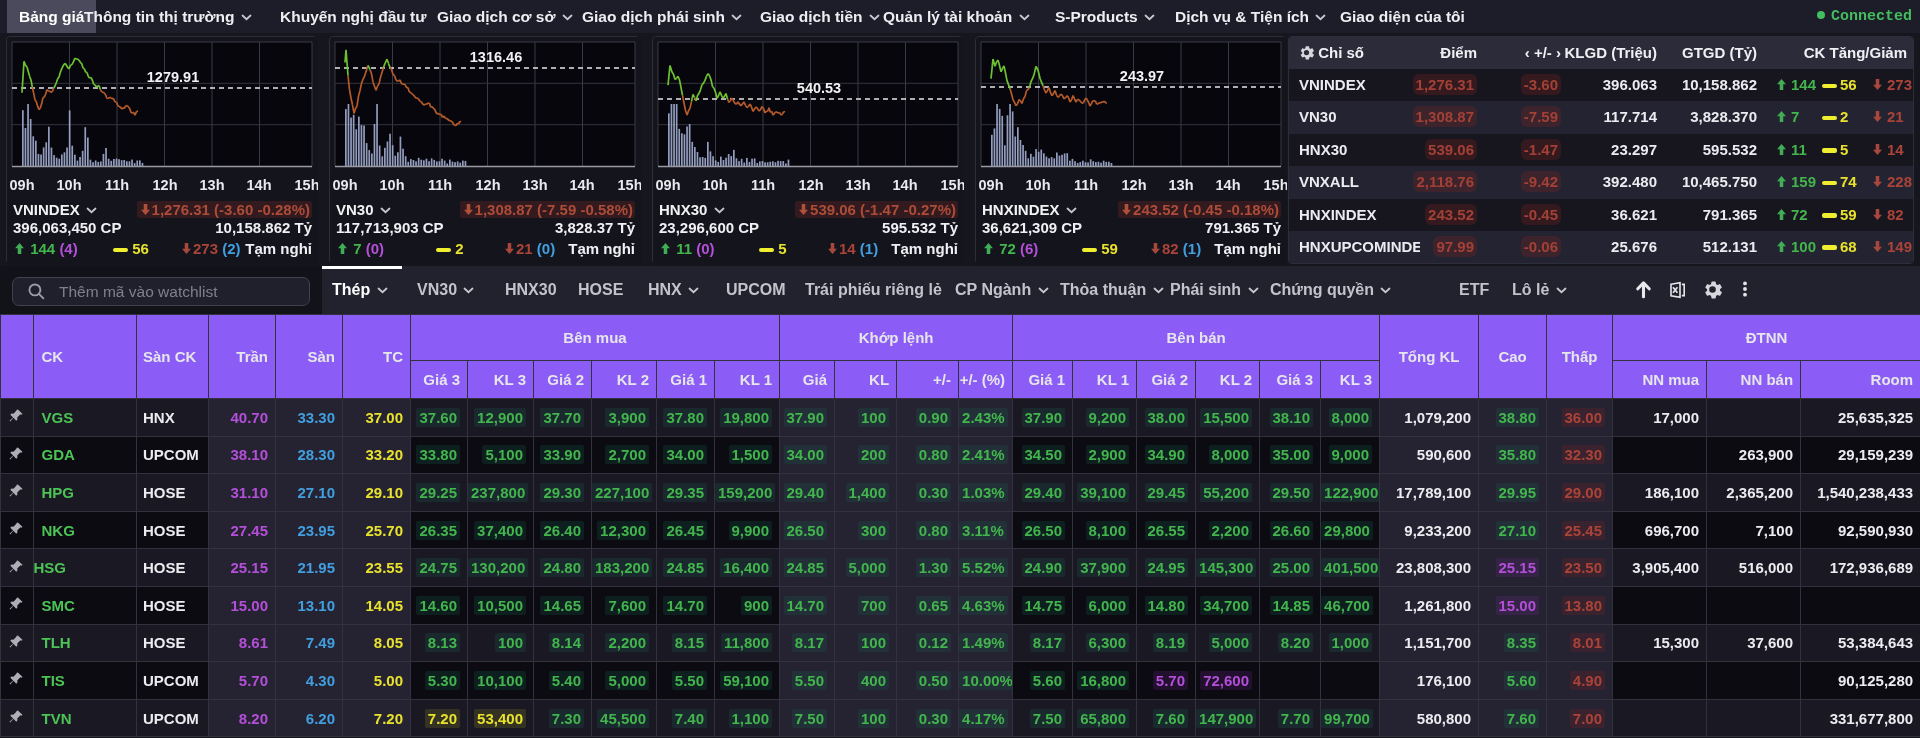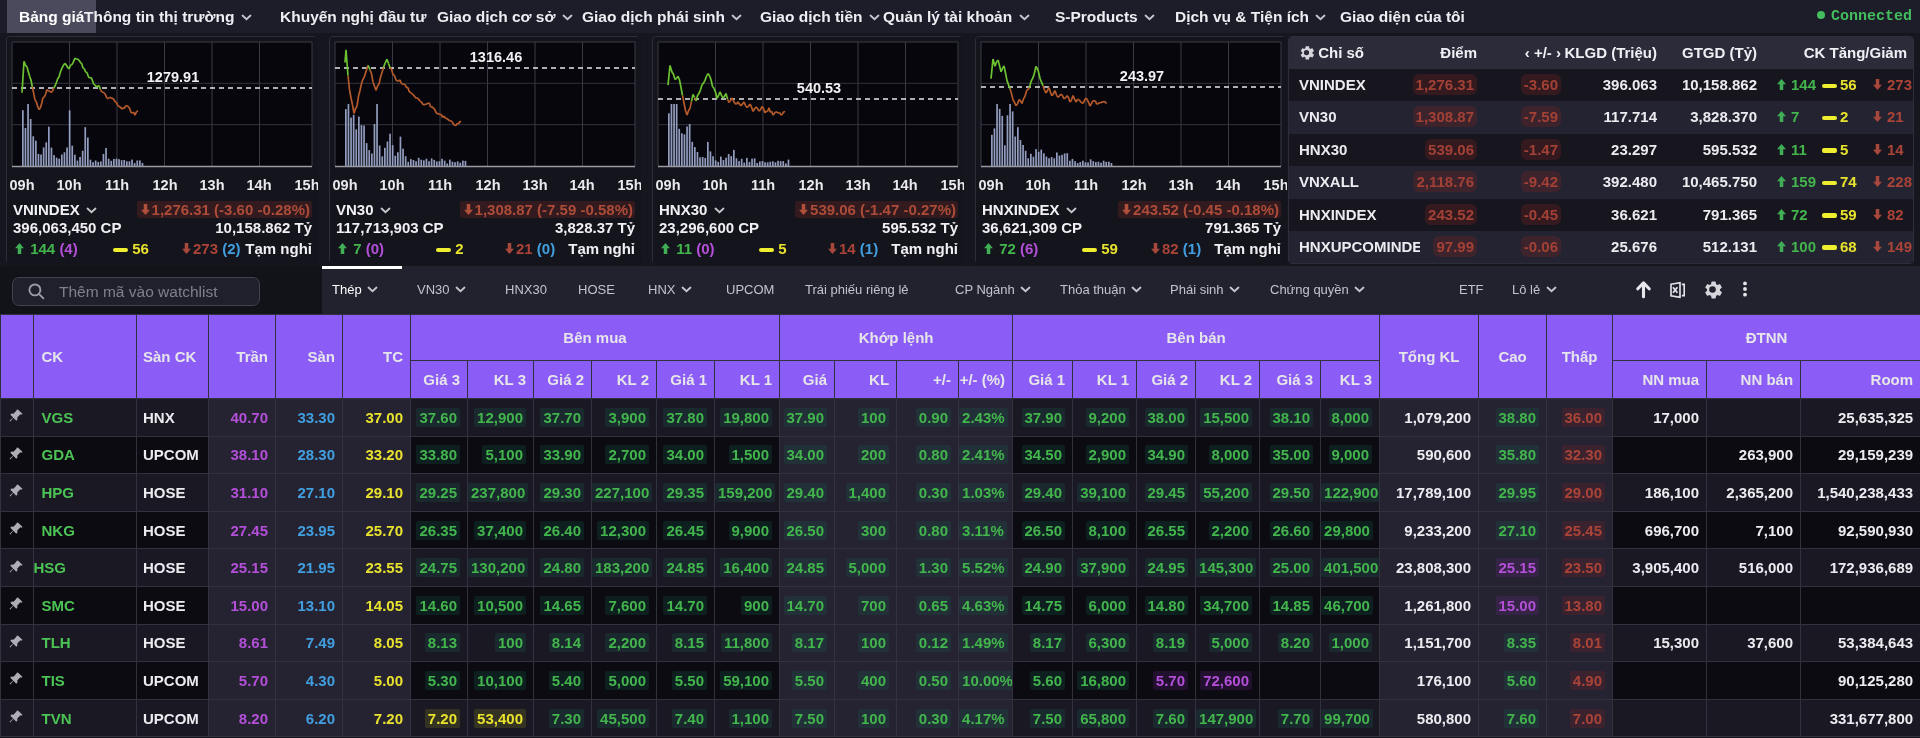--- a/index.html
+++ b/index.html
@@ -37,26 +37,26 @@
 .ic4{position:absolute;right:256px;}
 .ic5{position:absolute;right:156px;}
 .ic6{position:absolute;right:6px;}
 .rehl{color:#a34136;background:rgba(120,35,30,.30);padding:2px 3px;border-radius:6px;line-height:normal;}
 .icu{position:absolute;left:486px;color:#43b54d;}.icu b,.icf b,.icd b{margin-left:3px;}
 .icf{position:absolute;left:533px;color:#e8e22e;}
 .icd{position:absolute;left:582px;color:#ab4438;}
 
 .tbar{position:absolute;left:0;top:266px;width:1920px;height:48px;background:#121219;}
 .searchwrap{position:absolute;left:0;top:0;width:322px;height:48px;background:#121219;}
-.sbox{position:absolute;left:12px;top:11px;width:248px;height:29px;background:#20202c;border:1px solid #41414f;border-radius:7px;line-height:27px;padding-left:14px;}
+.sbox{position:absolute;left:12px;top:11px;width:298px;height:29px;background:#20202c;border:1px solid #41414f;border-radius:7px;line-height:27px;padding-left:14px;}
 .sbox svg{vertical-align:-4px;}
 .ph{color:#80808c;font-size:15.5px;margin-left:13px;}
 .tabs{position:absolute;left:322px;top:0;right:0;height:48px;background:#22222e;}
 .tabind{position:absolute;left:0;top:0;width:80px;height:3px;background:#fff;}
-.tab{position:absolute;top:0;height:48px;line-height:48px;color:#c3c3cc;font-weight:normal;font-size:13px;margin-left:-322px;white-space:nowrap;text-align:right;}
+.tab{position:absolute;top:0;height:48px;line-height:48px;color:#c3c3cc;font-weight:bold;font-size:16px;margin-left:-322px;white-space:nowrap;text-align:right;}
 .tab.on{color:#fff;}
 .ticn{position:absolute;top:14px;margin-left:-322px;}
 .obtn{position:absolute;left:1763px;top:6px;width:154px;height:40px;margin-left:-322px;background:#17a176;border-radius:8px;color:#f2fffb;font-weight:bold;font-size:16.5px;text-align:center;line-height:40px;}
 
 .mt{position:absolute;left:0;top:314px;width:1920px;border-collapse:collapse;table-layout:fixed;font-weight:bold;font-size:15px;}
 .mt th,.mt td{border:1px solid #32313e;overflow:hidden;white-space:nowrap;}
 .mt thead th{background:#8b5cf6;color:#e6e6ea;font-size:15px;}
 .mt tr.h1 th{height:46px;}
 .mt tr.h2 th{height:38px;}
 .mt .c{text-align:center;}

